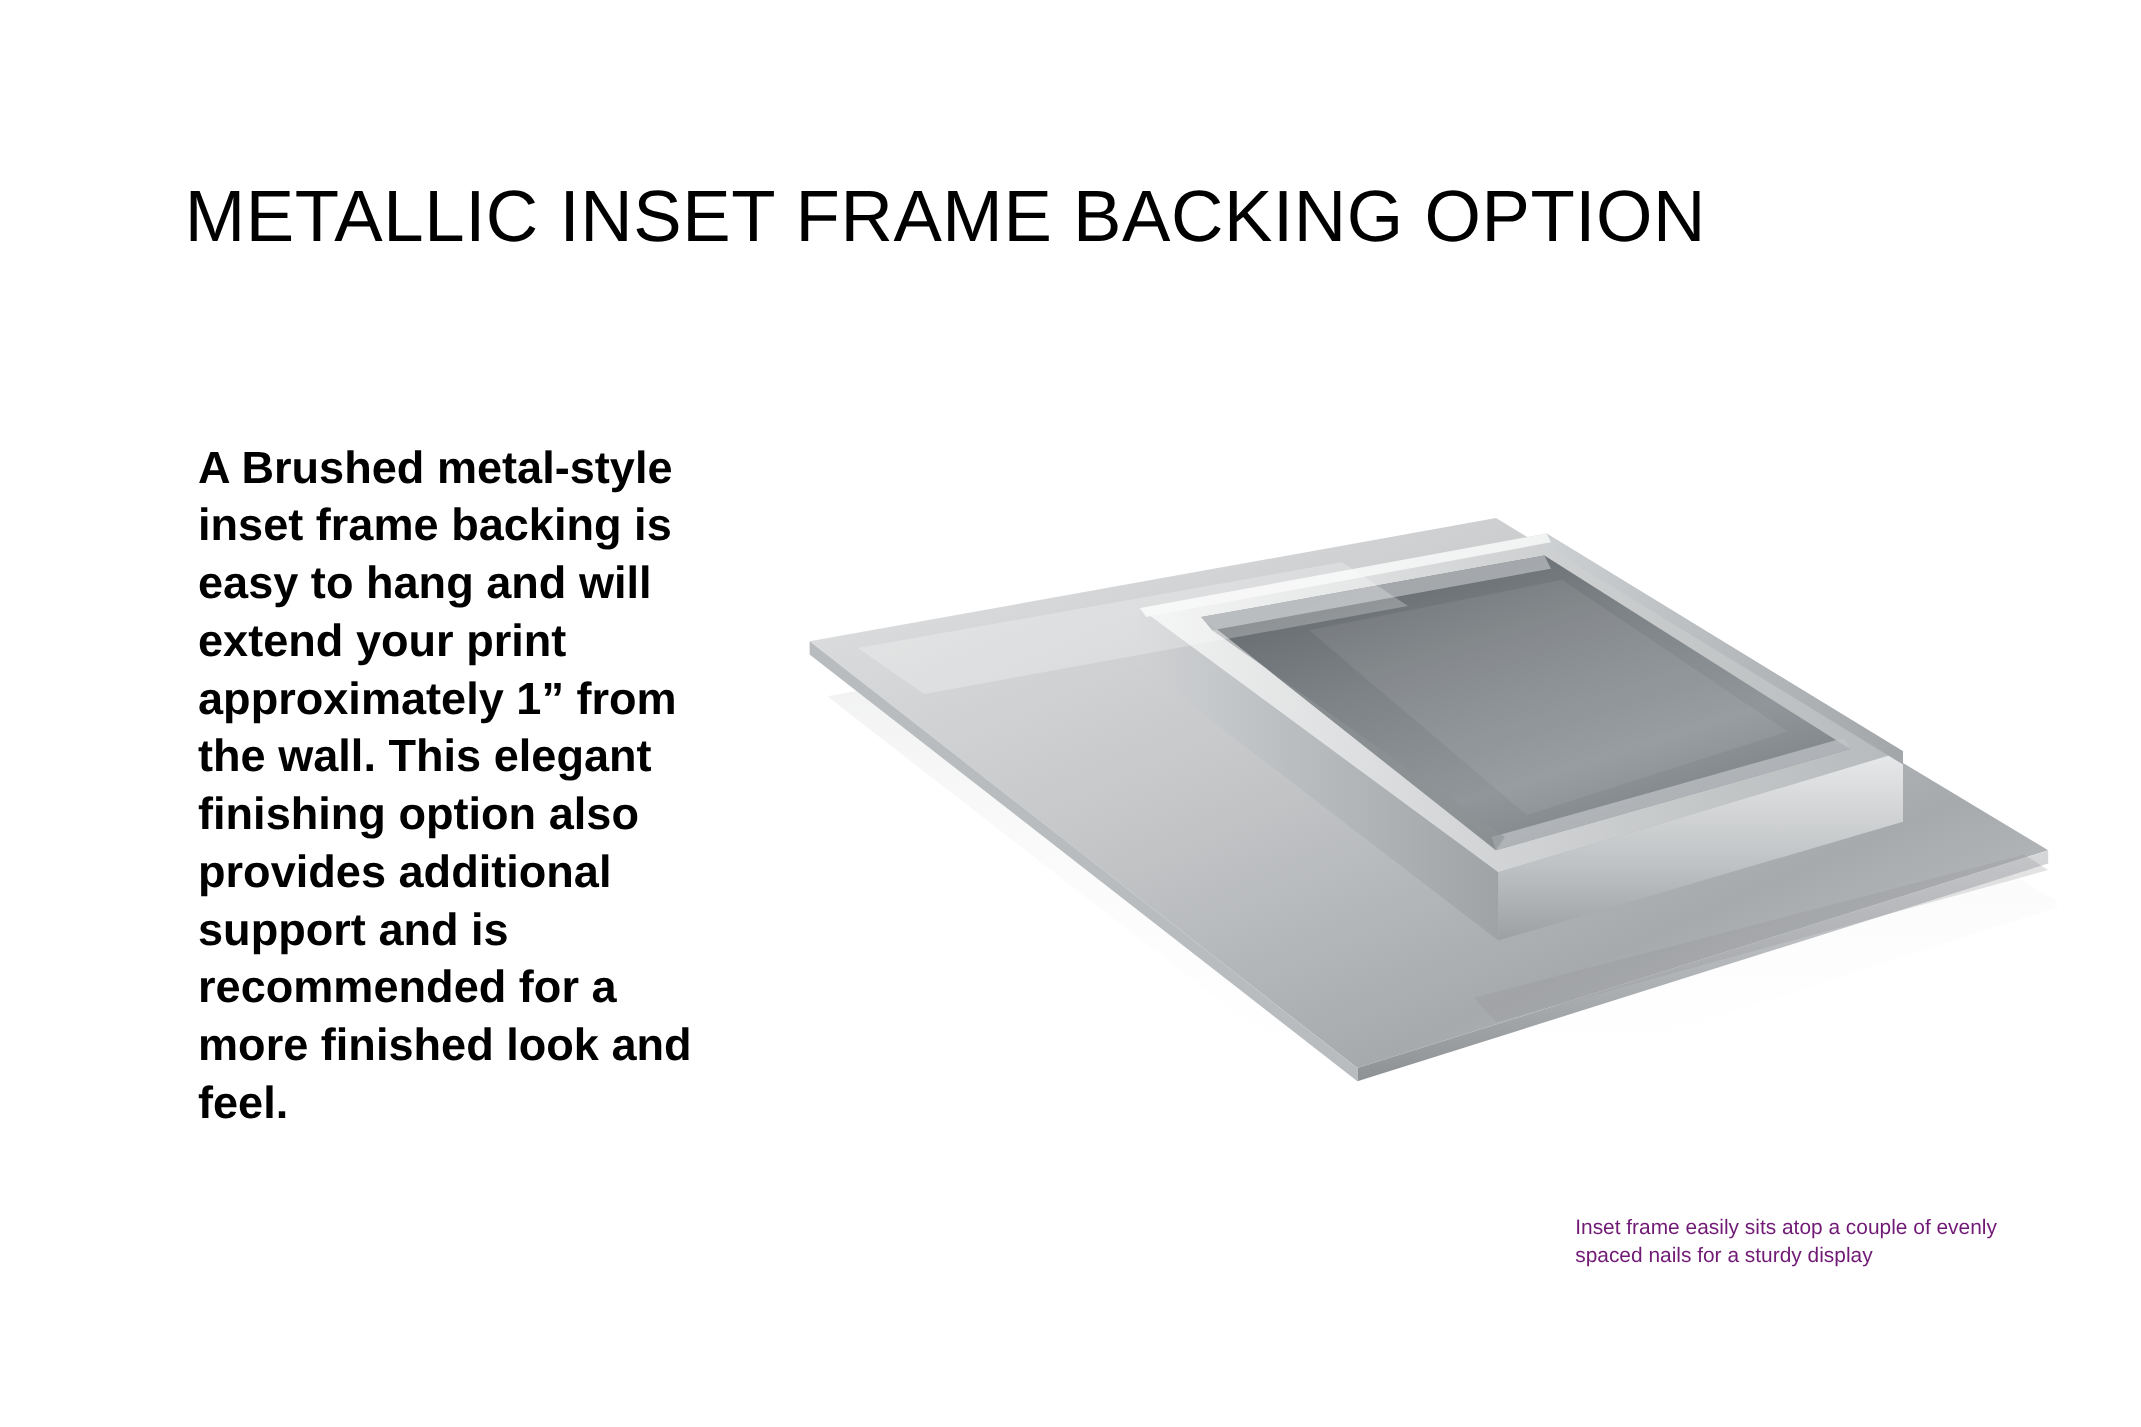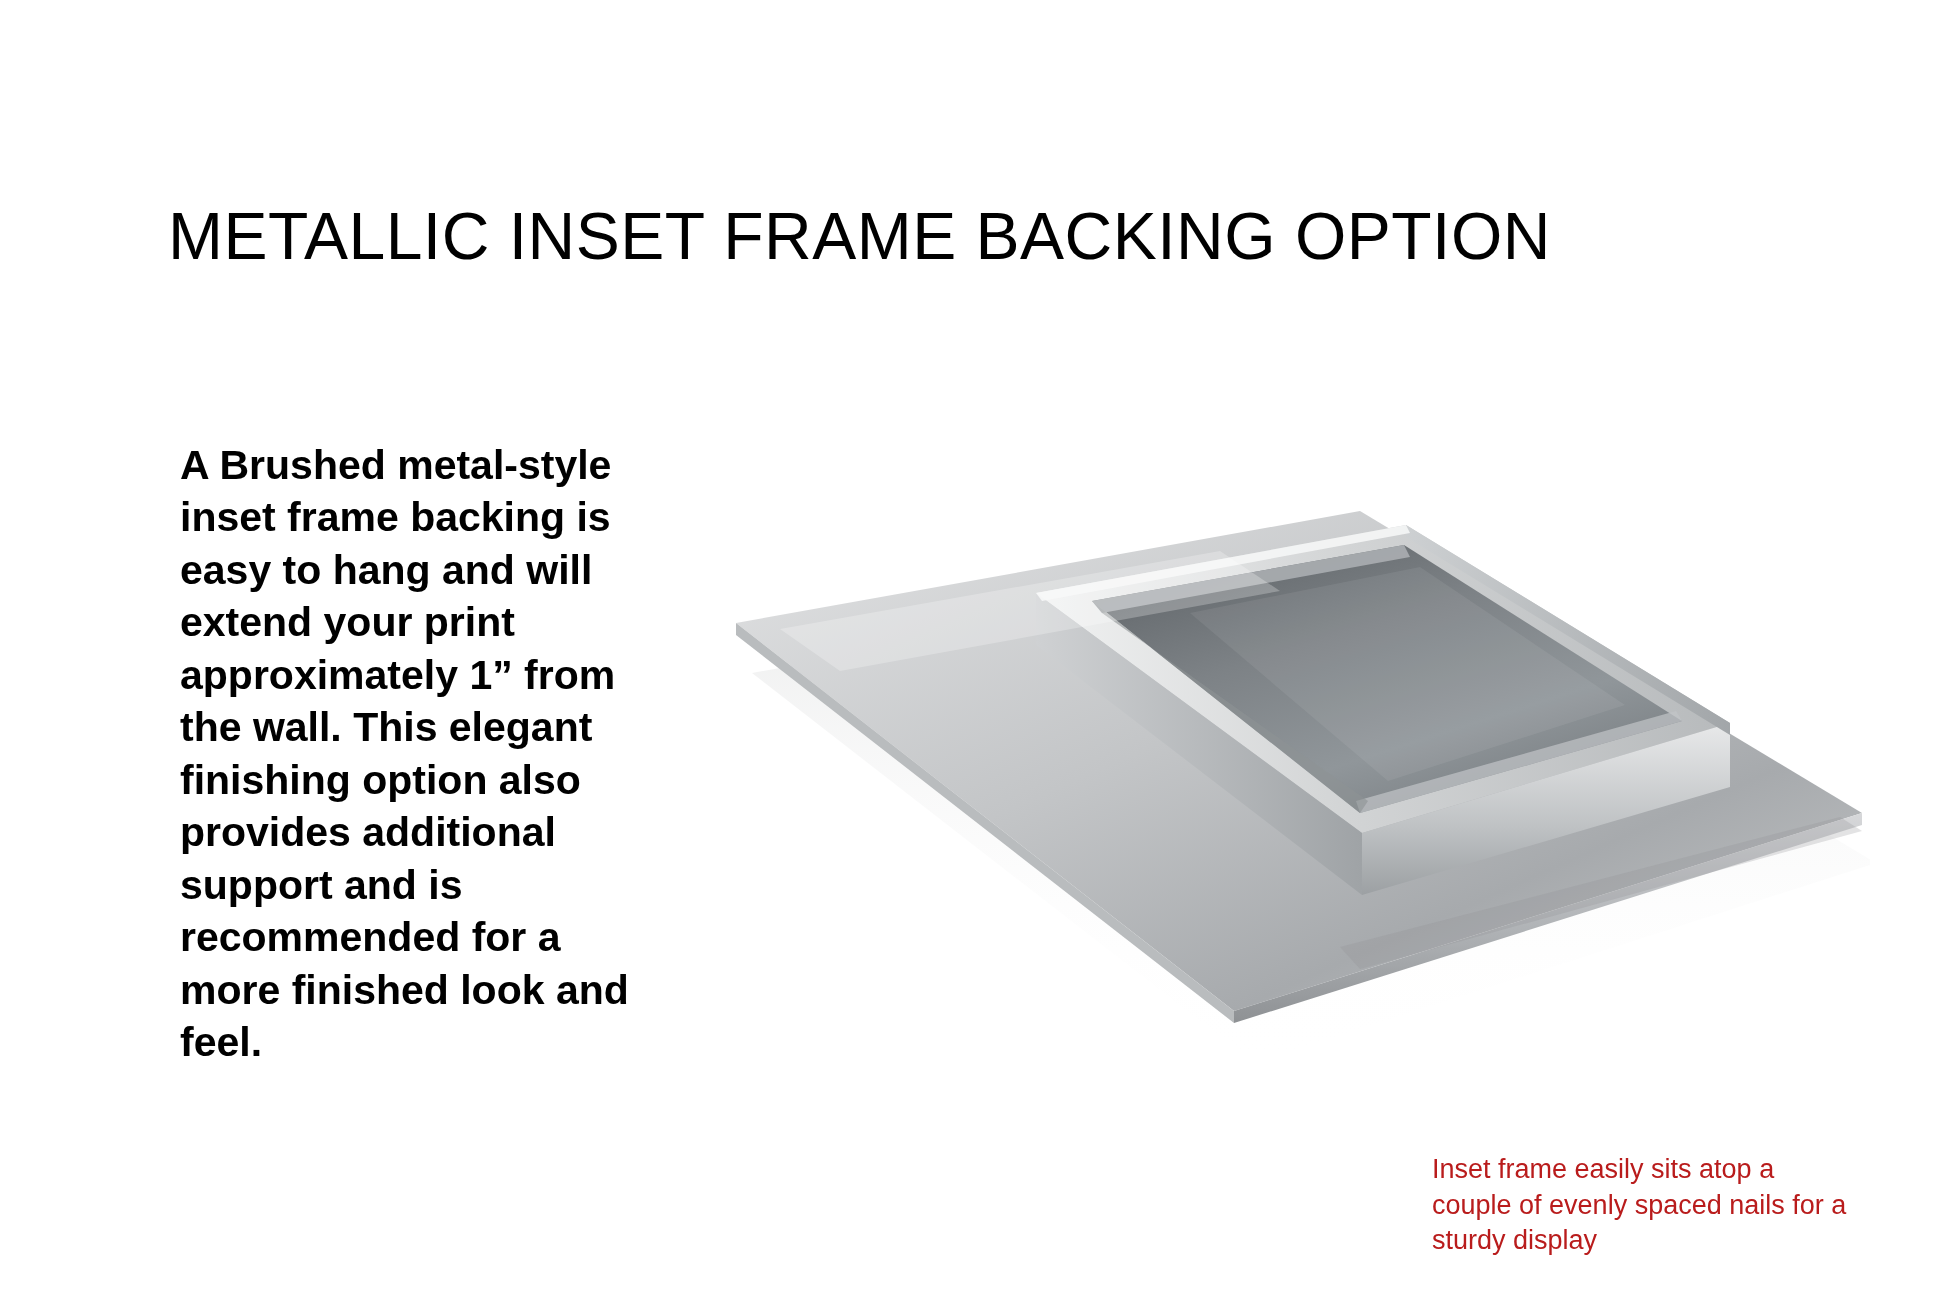--- a/index.html
+++ b/index.html
@@ -13,21 +13,20 @@
     position: relative;
     overflow: hidden;
     font-family: "Liberation Sans", sans-serif;
     color: #000000;
   }
 
   .slide {
     position: absolute;
     inset: 0;
     background: #ffffff;
-    margin-top: 40px;
   }
 
   
   .title {
     position: absolute;
     left: 168px;
     top: 118px;
     width: 1640px;
     font-size: 66px;
     line-height: 1.05;
@@ -48,24 +47,24 @@
     font-weight: 700;
     color: #000000;
   }
 
   
   .caption {
     position: absolute;
     left: 1432px;
     top: 1085px;
     width: 420px;
-    font-size: 27px;
+    font-size: 19px;
     line-height: 1.32;
     font-weight: 400;
-    color: #b91c1c;
+    color: #701a75;
   }
 
   
   .illustration {
     position: absolute;
     left: 720px;
     top: 455px;
     width: 1150px;
     height: 620px;
   }

